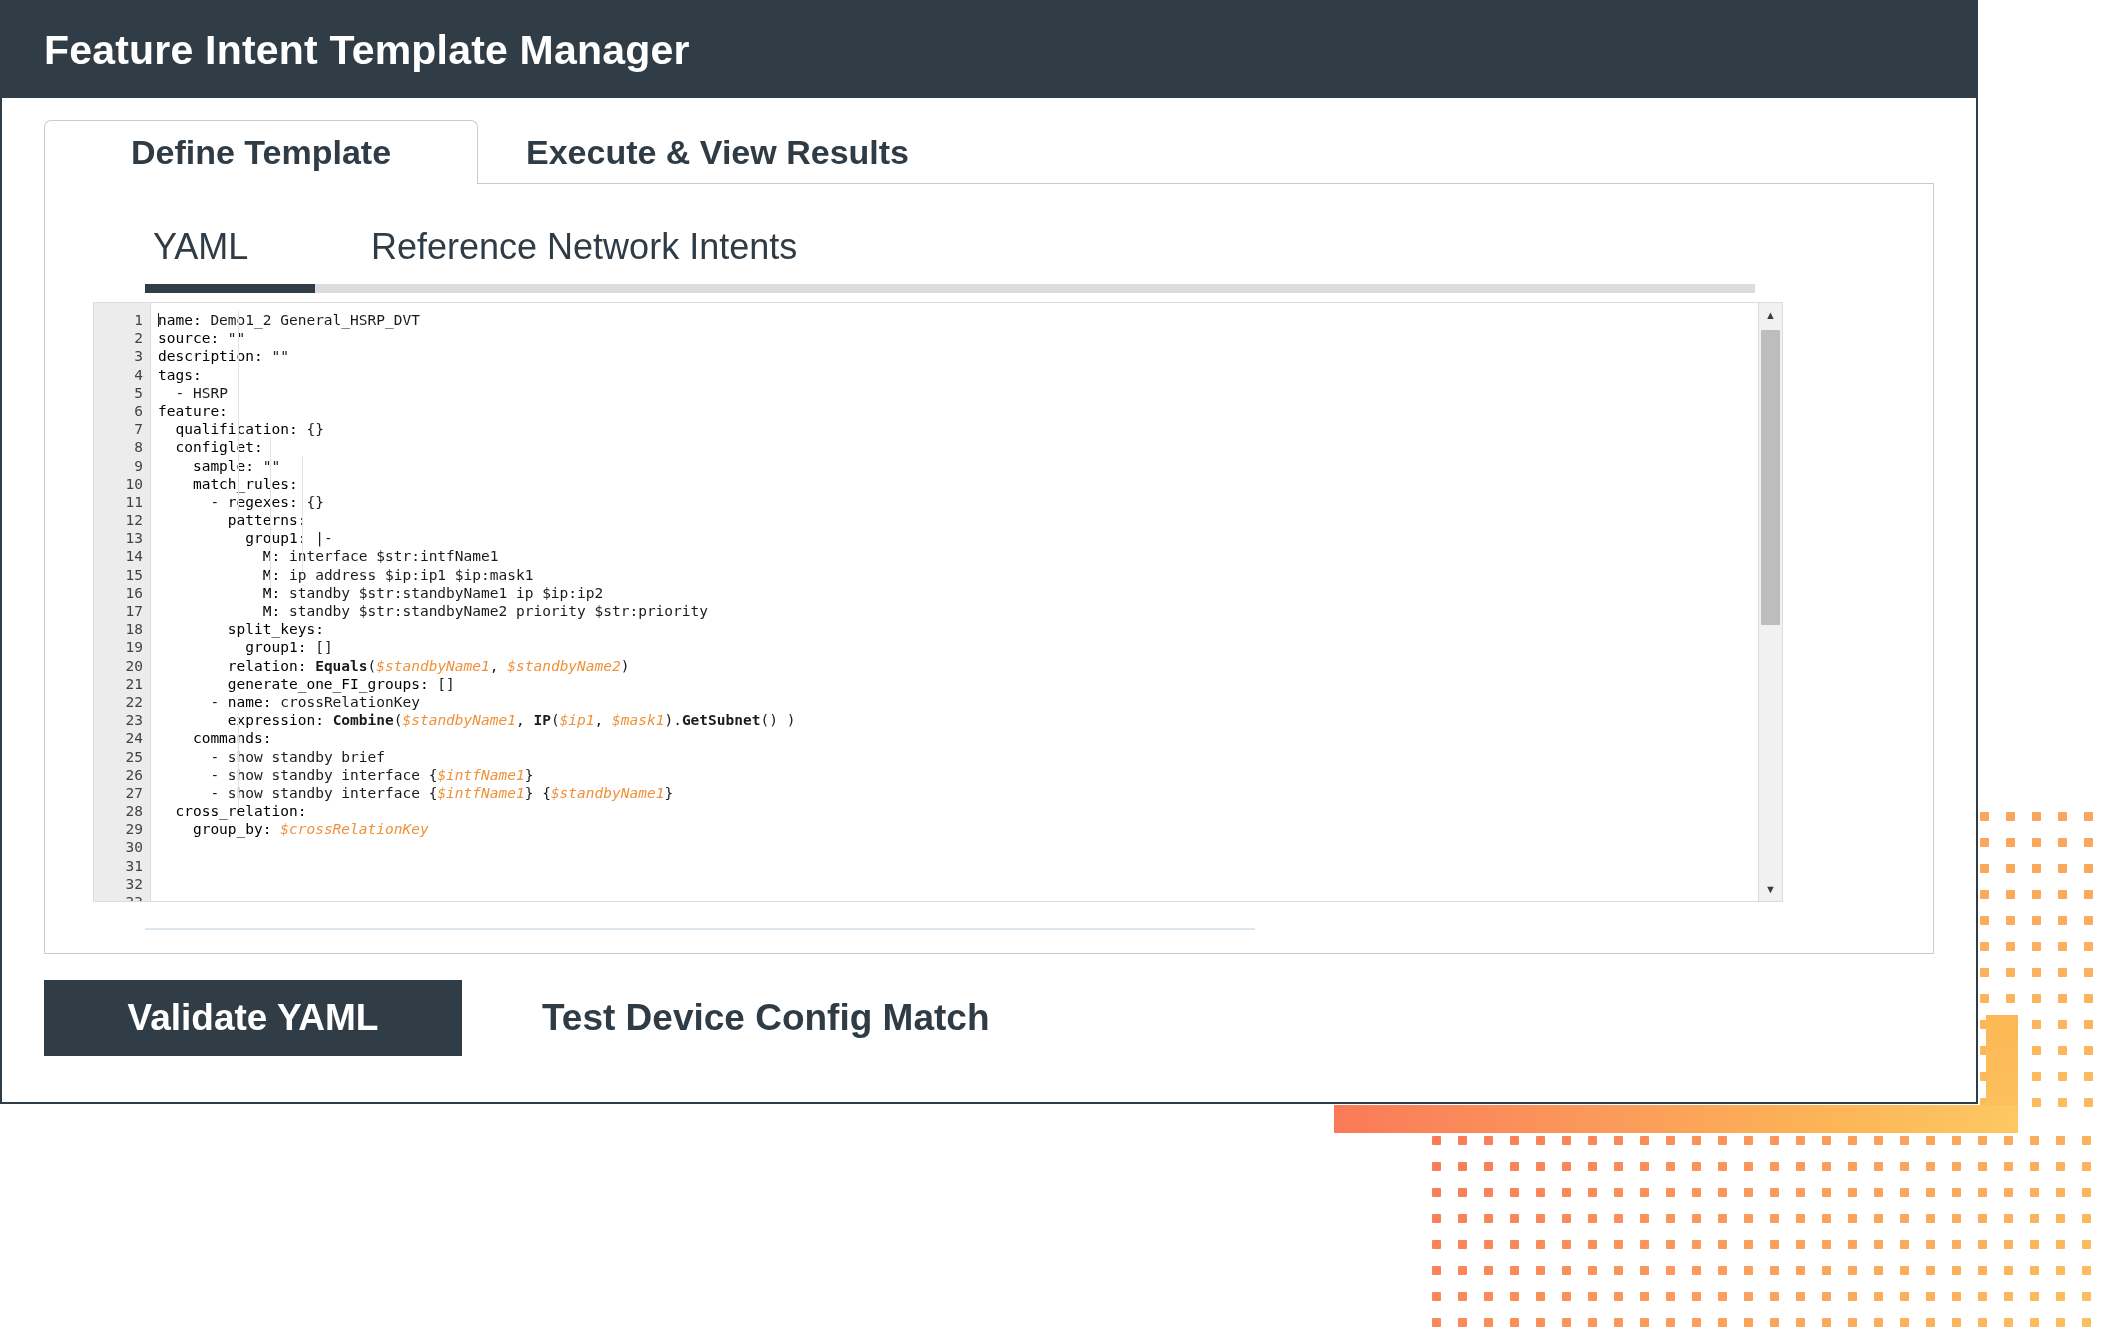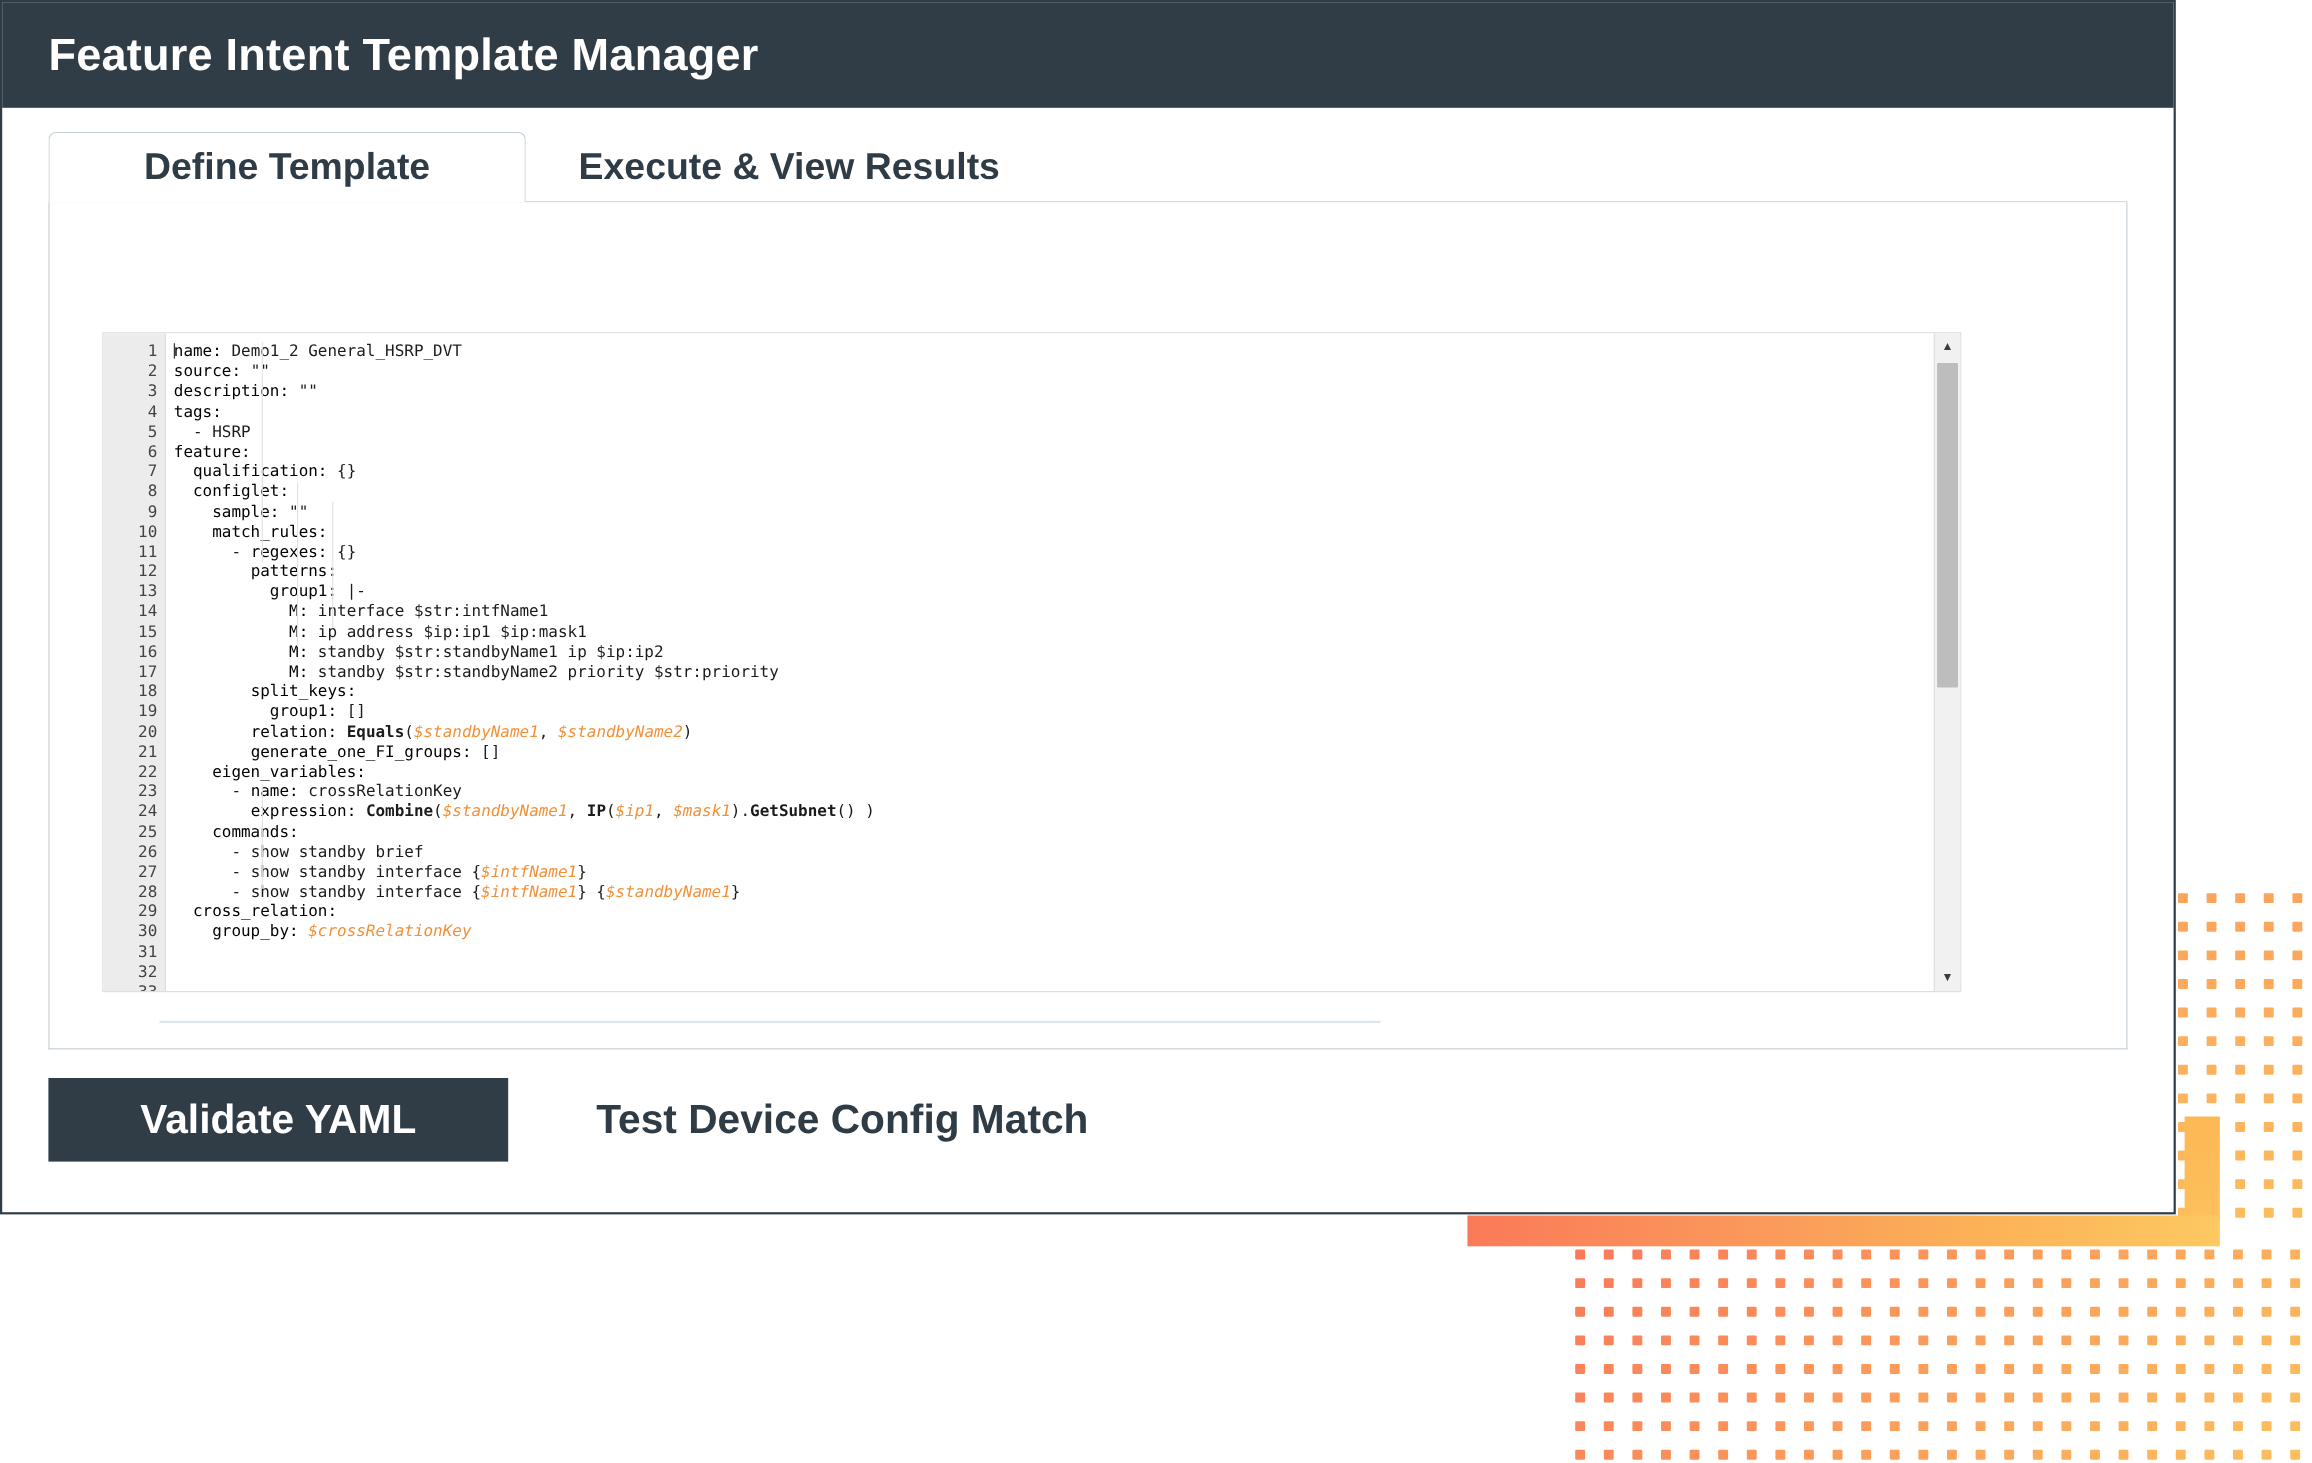--- a/index.html
+++ b/index.html
@@ -492,20 +492,31 @@
         <span>Define Template</span>
       </div>
       <div class="tab inactive">
         <span>Execute &amp; View Results</span>
       </div>
     </div>
     <div class="tabs-underline"></div>
 
     <div class="panel">
 
+      <div class="subtabs">
+        <div class="subtab yaml">
+          <span>YAML</span>
+        </div>
+        <div class="subtab refs">
+          <span>Reference Network Intents</span>
+        </div>
+        <div class="subtab-track">
+          <div class="fill"></div>
+        </div>
+      </div>
 
       <div class="editor">
         <div class="gutter" id="gutter">
             <div class="ln">1</div>
             <div class="ln">2</div>
             <div class="ln">3</div>
             <div class="ln">4</div>
             <div class="ln">5<span class="fold">▾</span></div>
             <div class="ln">6</div>
             <div class="ln">7<span class="fold">▾</span></div>
@@ -555,21 +566,20 @@
             <div class="cline">        <span class="k">patterns</span><span class="k">:</span></div>
             <div class="cline">          <span class="k">group1</span><span class="k">:</span> |-</div>
             <div class="cline">            <span class="k">M</span><span class="k">:</span> interface $str:intfName1</div>
             <div class="cline">            <span class="k">M</span><span class="k">:</span> ip address $ip:ip1 $ip:mask1</div>
             <div class="cline">            <span class="k">M</span><span class="k">:</span> standby $str:standbyName1 ip $ip:ip2</div>
             <div class="cline">            <span class="k">M</span><span class="k">:</span> standby $str:standbyName2 priority $str:priority</div>
             <div class="cline">        <span class="k">split_keys</span><span class="k">:</span></div>
             <div class="cline">          <span class="k">group1</span><span class="k">:</span> []</div>
             <div class="cline">        <span class="k">relation</span><span class="k">:</span> <span class="blk">Equals</span>(<span class="orng">$standbyName1</span>, <span class="orng">$standbyName2</span>)</div>
             <div class="cline">        <span class="k">generate_one_FI_groups</span><span class="k">:</span> []</div>
-            <div class="cline">    <span class="k">eigen_variables</span><span class="k">:</span></div>
             <div class="cline">      <span class="dash">- </span><span class="k">name</span><span class="k">:</span> crossRelationKey</div>
             <div class="cline">        <span class="k">expression</span><span class="k">:</span> <span class="blk">Combine</span>(<span class="orng">$standbyName1</span>, <span class="blk">IP</span>(<span class="orng">$ip1</span>, <span class="orng">$mask1</span>).<span class="blk">GetSubnet</span>() )</div>
             <div class="cline">    <span class="k">commands</span><span class="k">:</span></div>
             <div class="cline">      <span class="dash">- </span>show standby brief</div>
             <div class="cline">      <span class="dash">- </span>show standby interface {<span class="orng">$intfName1</span>}</div>
             <div class="cline">      <span class="dash">- </span>show standby interface {<span class="orng">$intfName1</span>} {<span class="orng">$standbyName1</span>}</div>
             <div class="cline">  <span class="k">cross_relation</span><span class="k">:</span></div>
             <div class="cline">    <span class="k">group_by</span><span class="k">:</span> <span class="orng">$crossRelationKey</span></div>
             <div class="cline"></div>
           </div>

